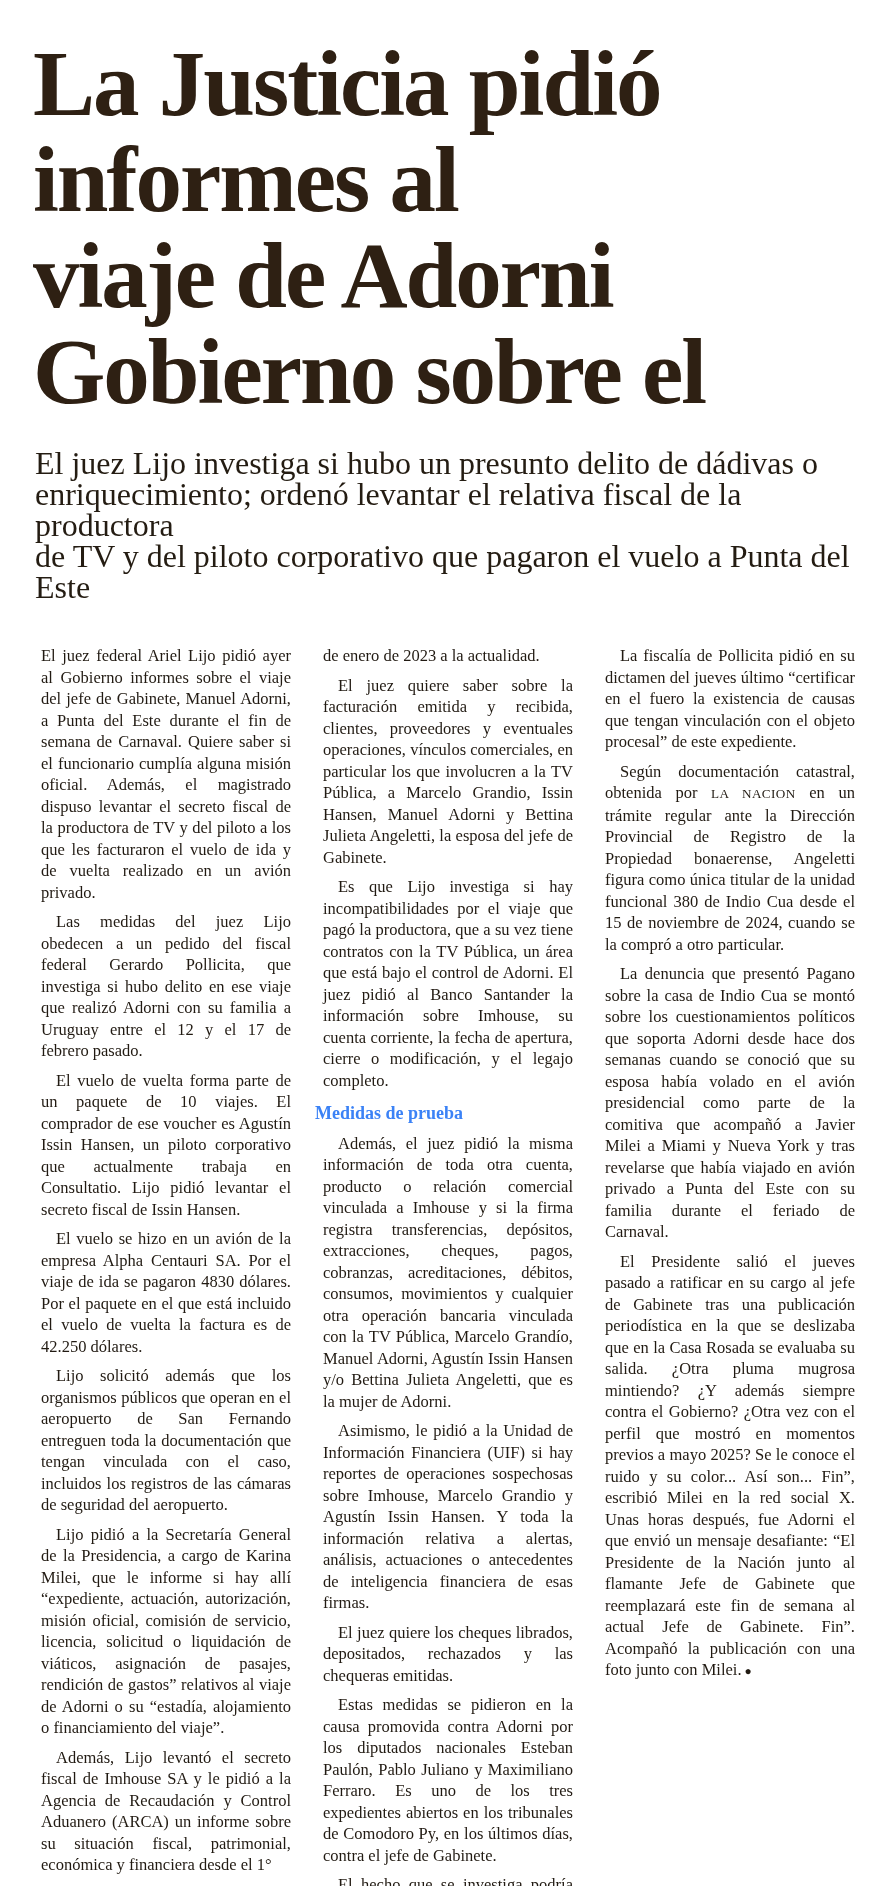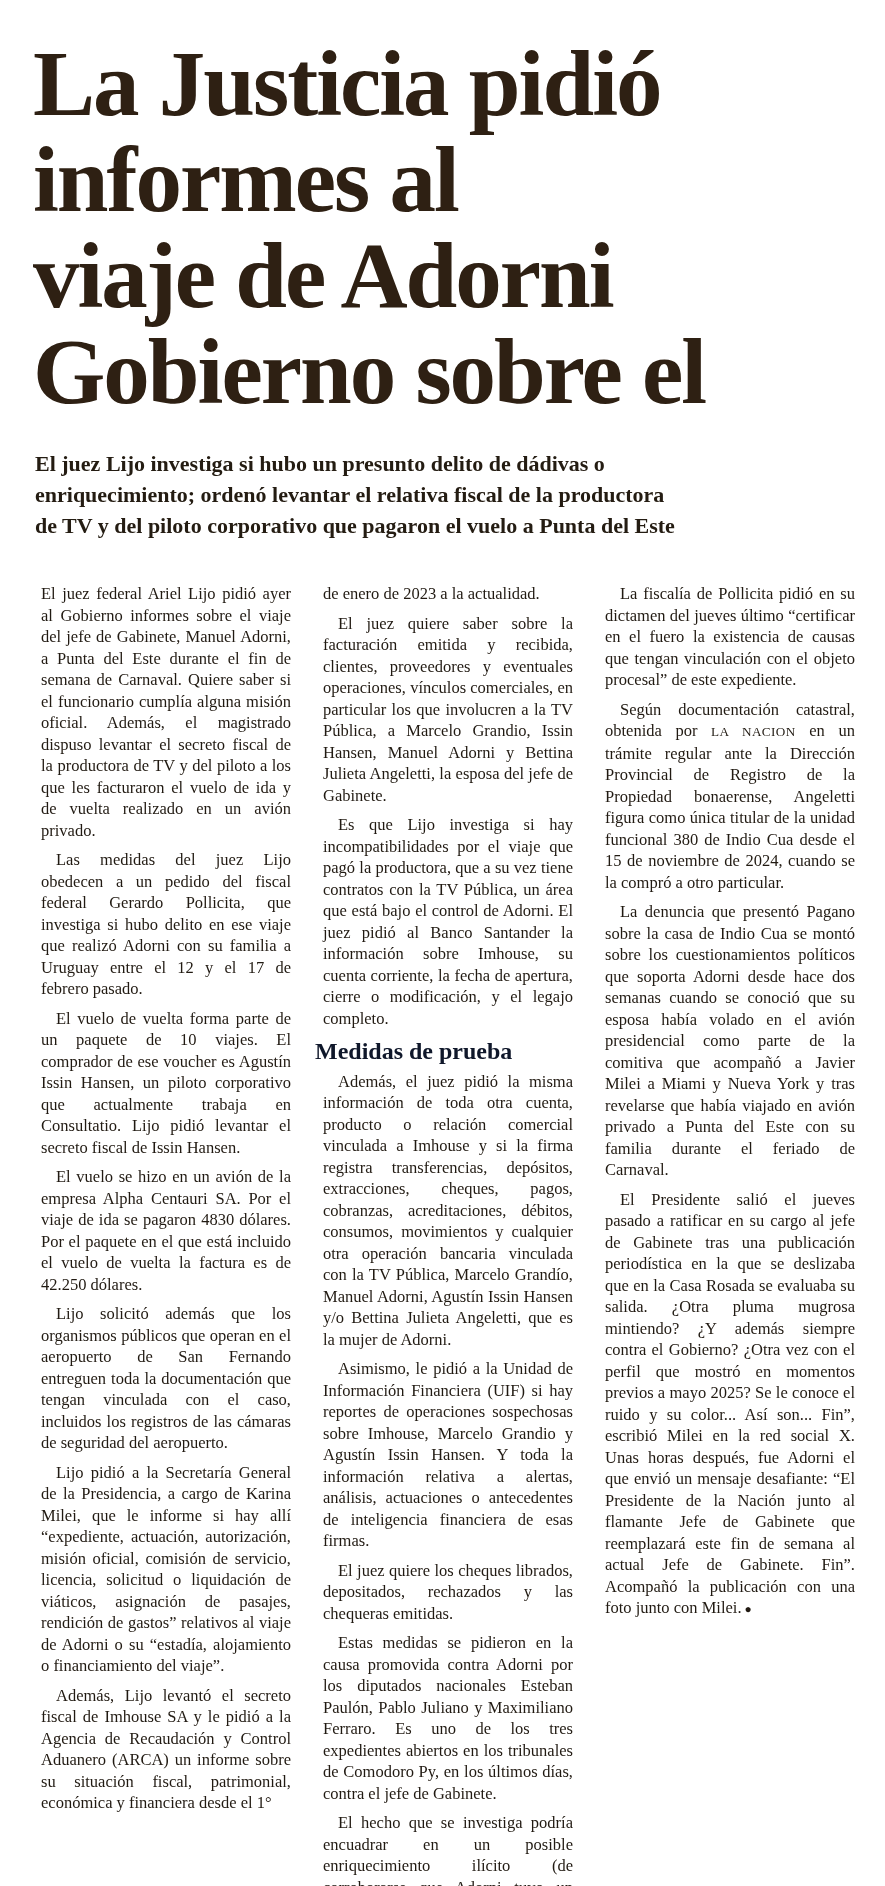--- a/index.html
+++ b/index.html
@@ -18,23 +18,23 @@
     margin: 0;
     font-size: 93px;
     line-height: 96px;
     font-weight: bold;
     letter-spacing: -2px;
     color: #2e2013;
   }
   .headline .hl-line { display: block; }
   .subtitle {
     margin: 28px 2px 0 2px;
-    font-size: 22px;
+    font-size: 32px;
     line-height: 31px;
-    font-weight: bold;
+    font-weight: normal;
     color: #241c12;
   }
   .subtitle .sub-line { display: block; }
   .columns {
     display: flex;
     gap: 16px;
     margin-top: 34px;
   }
   .col {
     flex: 0 0 266px;
@@ -43,25 +43,25 @@
     line-height: 21.5px;
     text-align: justify;
     hyphens: auto;
     -webkit-hyphens: auto;
     color: #211a12;
   }
   .col p.para { margin: 8px; }
   .col p.para.indent { text-indent: 15px; }
   .col h3.subhead {
     margin: 12px 0 0 0;
-    font-size: 24px;
+    font-size: 18px;
     line-height: 21.5px;
     font-weight: bold;
     text-align: left;
-    color: #0f172a;
+    color: #3b82f6;
   }
   .smallcaps { font-size: 0.8em; letter-spacing: 0.4px; }
   .end-mark { font-size: 12px; }
 </style>
 </head>
 <body>
 
 <div class="page">
   <h1 class="headline">
     <span class="hl-line">La Justicia pidió</span>

